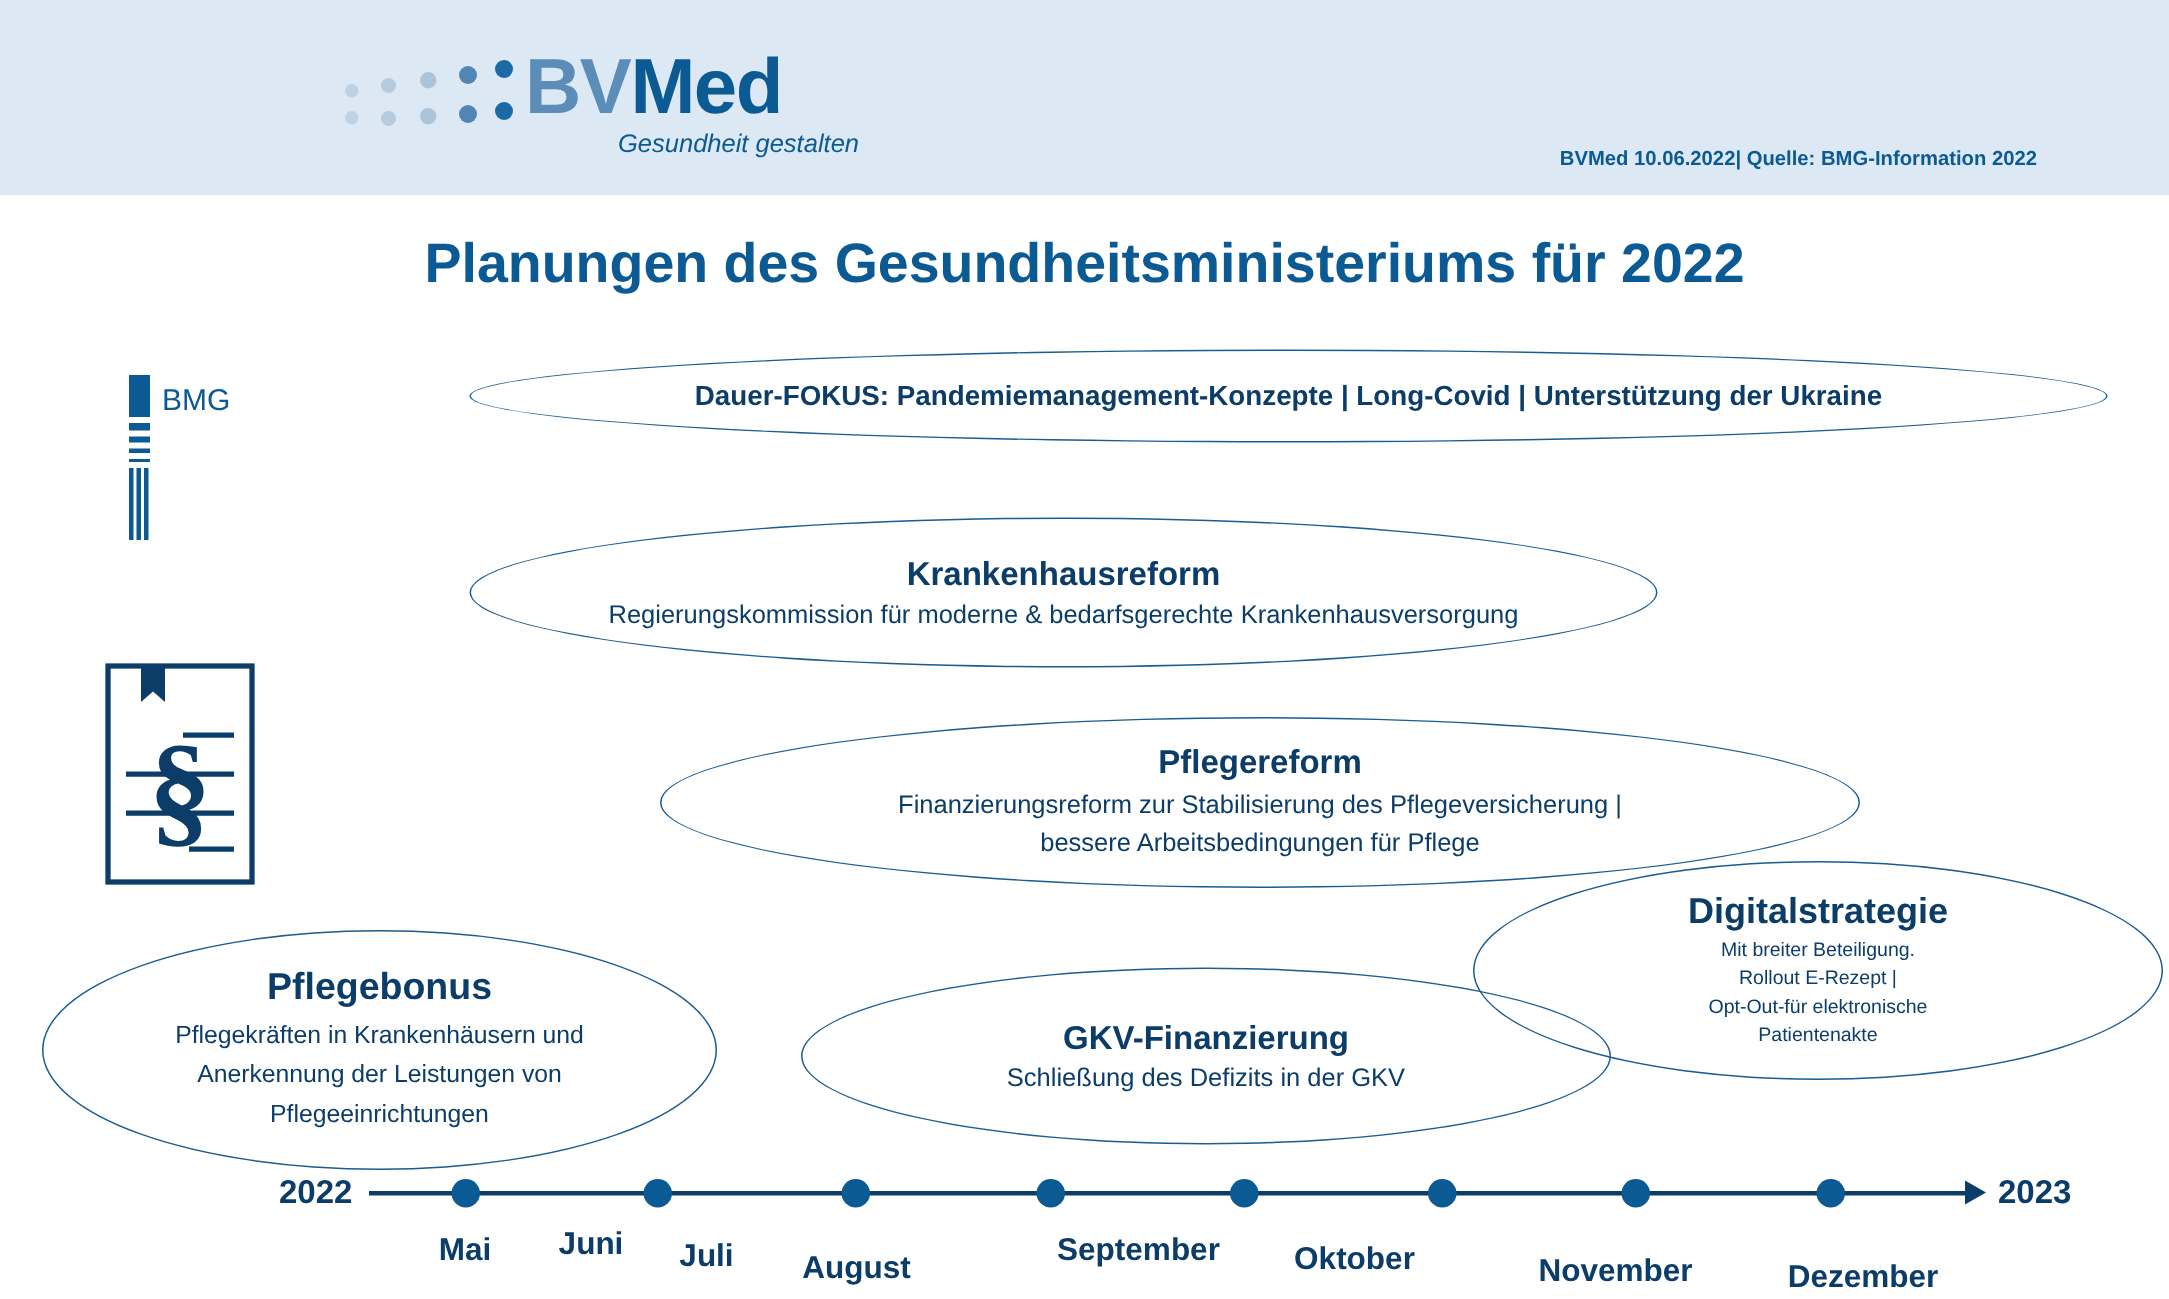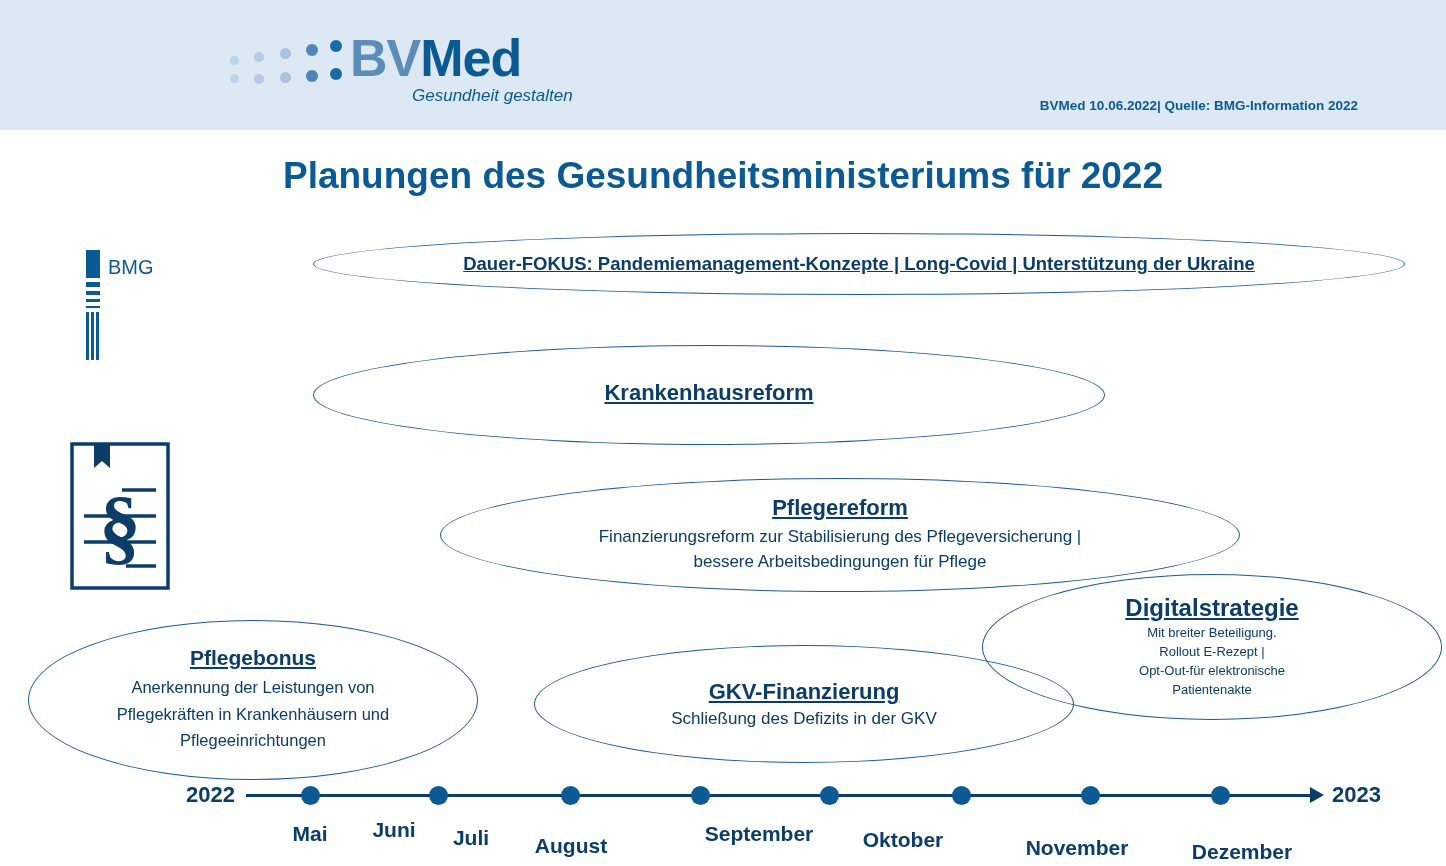--- a/index.html
+++ b/index.html
@@ -61,35 +61,35 @@
     position:absolute;
     border:1.6px solid #1b5c92;
     border-radius:50%;
     box-sizing:border-box;
     display:flex;flex-direction:column;
     align-items:center;justify-content:center;
     text-align:center;
     color:#0b3d68;
     background:transparent;
   }
-  .e-title{font-weight:bold;text-decoration:underline;}
+  .e-title{font-weight:bold;}
   .e-sub{font-weight:normal;}
   #ell-dauer{left:313px;top:233px;width:1092px;height:62px;}
   #ell-dauer .e-title{font-size:18.5px;}
   #ell-kh{left:313px;top:345px;width:792px;height:100px;}
   #ell-kh .e-title{font-size:22px;margin-bottom:4px;}
   #ell-kh .e-sub{font-size:17px;}
   #ell-pflege{left:440px;top:478px;width:800px;height:114px;}
   #ell-pflege .e-title{font-size:22px;margin-bottom:4px;}
   #ell-pflege .e-sub{font-size:17px;line-height:1.45;}
   #ell-digital{left:982px;top:574px;width:460px;height:146px;}
   #ell-digital .e-title{font-size:24px;margin-bottom:2px;}
   #ell-digital .e-sub{font-size:13px;line-height:1.45;}
   #ell-bonus{left:28px;top:620px;width:450px;height:160px;}
-  #ell-bonus .e-title{font-size:21px;margin-bottom:4px;}
+  #ell-bonus .e-title{font-size:25px;margin-bottom:4px;}
   #ell-bonus .e-sub{font-size:16.5px;line-height:1.6;}
   #ell-gkv{left:534px;top:645px;width:540px;height:118px;}
   #ell-gkv .e-title{font-size:22px;margin-bottom:4px;}
   #ell-gkv .e-sub{font-size:17px;}
   
   #timeline{
     position:absolute;left:0;top:760px;width:1318px;height:106px;font-weight:bold;
   }
   #tl-line{
     position:absolute;left:246px;top:34px;width:1070px;height:2.5px;
@@ -162,40 +162,41 @@
     <text x="50" y="112" font-family="'Liberation Serif', serif" font-size="84" font-weight="bold" fill="#0b3d68" text-anchor="middle">§</text>
   </svg>
 </div>
 
 <div class="ellipse" id="ell-dauer">
   <div class="e-title">Dauer-FOKUS: Pandemiemanagement-Konzepte | Long-Covid | Unterstützung der Ukraine</div>
 </div>
 
 <div class="ellipse" id="ell-kh">
   <div class="e-title">Krankenhausreform</div>
+  <div class="e-sub">Regierungskommission für moderne &amp; bedarfsgerechte Krankenhausversorgung</div>
 </div>
 
 <div class="ellipse" id="ell-pflege">
   <div class="e-title">Pflegereform</div>
   <div class="e-sub">Finanzierungsreform zur Stabilisierung des Pflegeversicherung |</div>
   <div class="e-sub">bessere Arbeitsbedingungen für Pflege</div>
 </div>
 
 <div class="ellipse" id="ell-digital">
   <div class="e-title">Digitalstrategie</div>
   <div class="e-sub">Mit breiter Beteiligung.</div>
   <div class="e-sub">Rollout E-Rezept |</div>
   <div class="e-sub">Opt-Out-für elektronische</div>
   <div class="e-sub">Patientenakte</div>
 </div>
 
 <div class="ellipse" id="ell-bonus">
   <div class="e-title">Pflegebonus</div>
+  <div class="e-sub">Pflegekräften in Krankenhäusern und</div>
   <div class="e-sub">Anerkennung der Leistungen von</div>
-  <div class="e-sub">Pflegekräften in Krankenhäusern und</div>
   <div class="e-sub">Pflegeeinrichtungen</div>
 </div>
 
 <div class="ellipse" id="ell-gkv">
   <div class="e-title">GKV-Finanzierung</div>
   <div class="e-sub">Schließung des Defizits in der GKV</div>
 </div>
 
 <div id="timeline">
   <div id="tl-line"></div>

